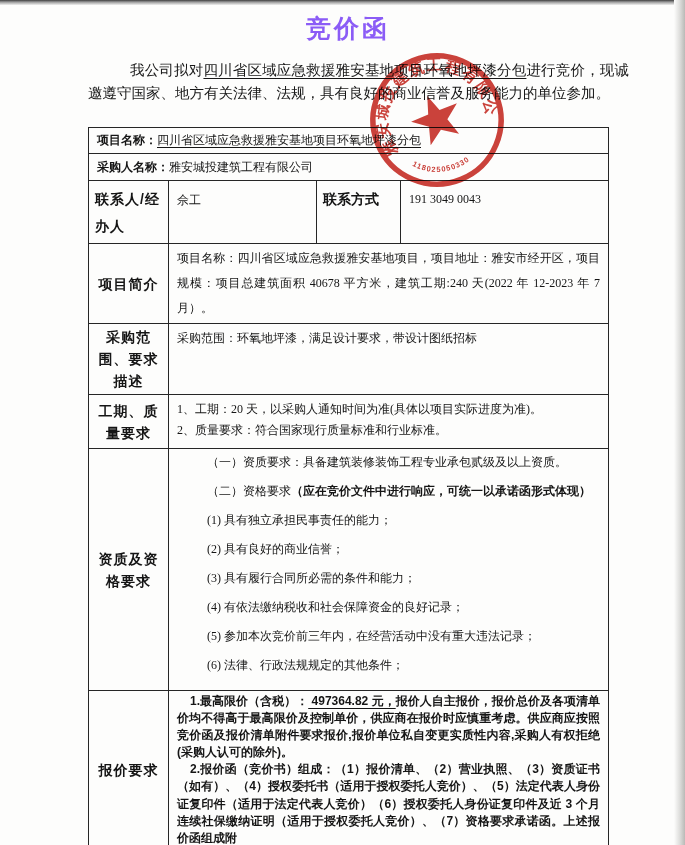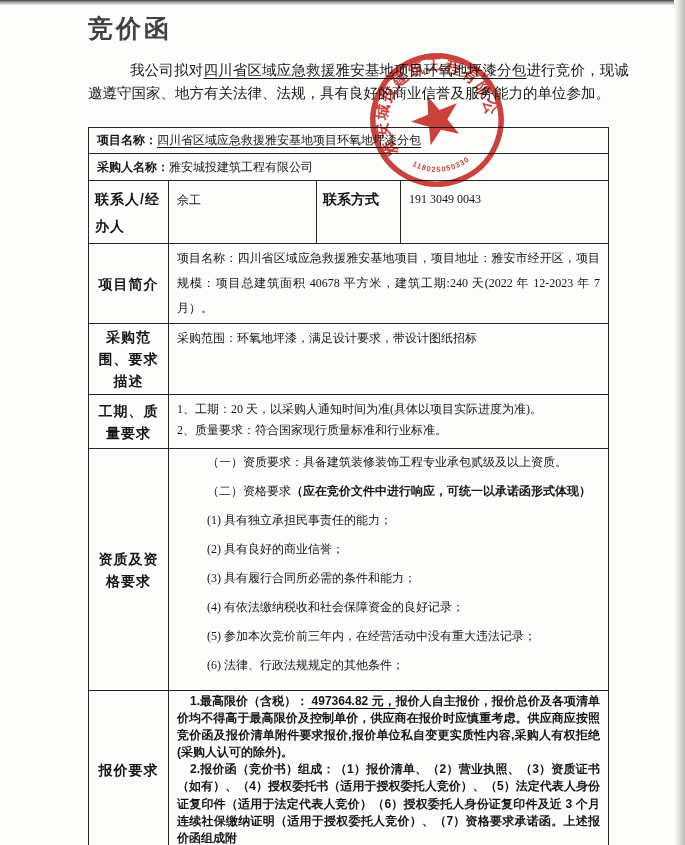--- a/index.html
+++ b/index.html
@@ -12,22 +12,22 @@
   .edge-top {
     position:absolute; left:0; top:0; width:100%; height:5px;
     background:linear-gradient(to bottom,#3f3f3f 0%,#9a9a9a 40%,#f0f0ef 100%);
   }
   .edge-right {
     position:absolute; right:0; top:0; width:11px; height:100%;
     background:linear-gradient(to left,#b9b9b6 0%,#dcdcda 45%,#fdfdfc 100%);
   }
   .title {
     position:absolute; left:88px; top:12px; width:520px;
-    font-family:"Liberation Sans", sans-serif;
-    font-size:25px; font-weight:700; letter-spacing:3px; color:#404040;
+    text-align:center; font-family:"Liberation Sans", sans-serif;
+    font-size:25px; font-weight:700; letter-spacing:3px; color:#8b5cf6;
   }
   .intro {
     position:absolute; left:88px; top:59px; width:541px;
     font-size:14.5px; line-height:22.5px; text-indent:42px;
     text-align:justify; color:#181818;
   }
   .u { text-decoration:underline; text-underline-offset:3px; }
   .doc-table {
     position:absolute; left:88px; top:127px; width:520px;
     border-collapse:collapse; table-layout:fixed;

